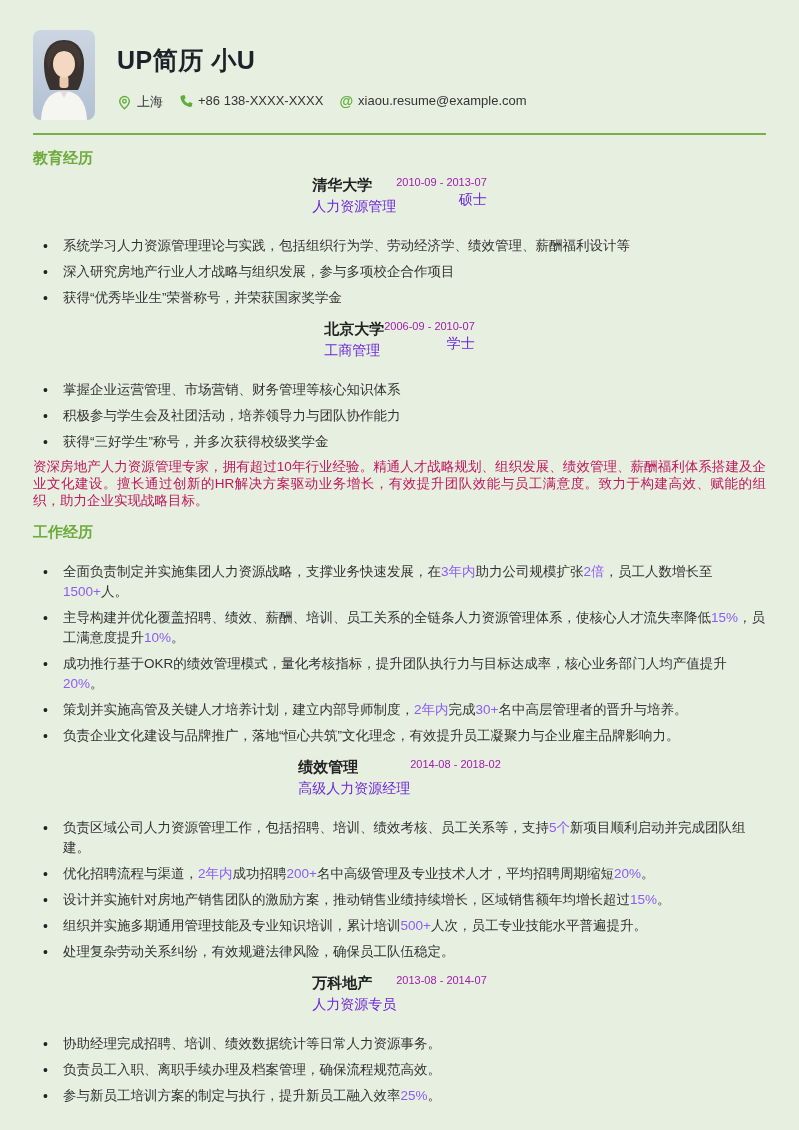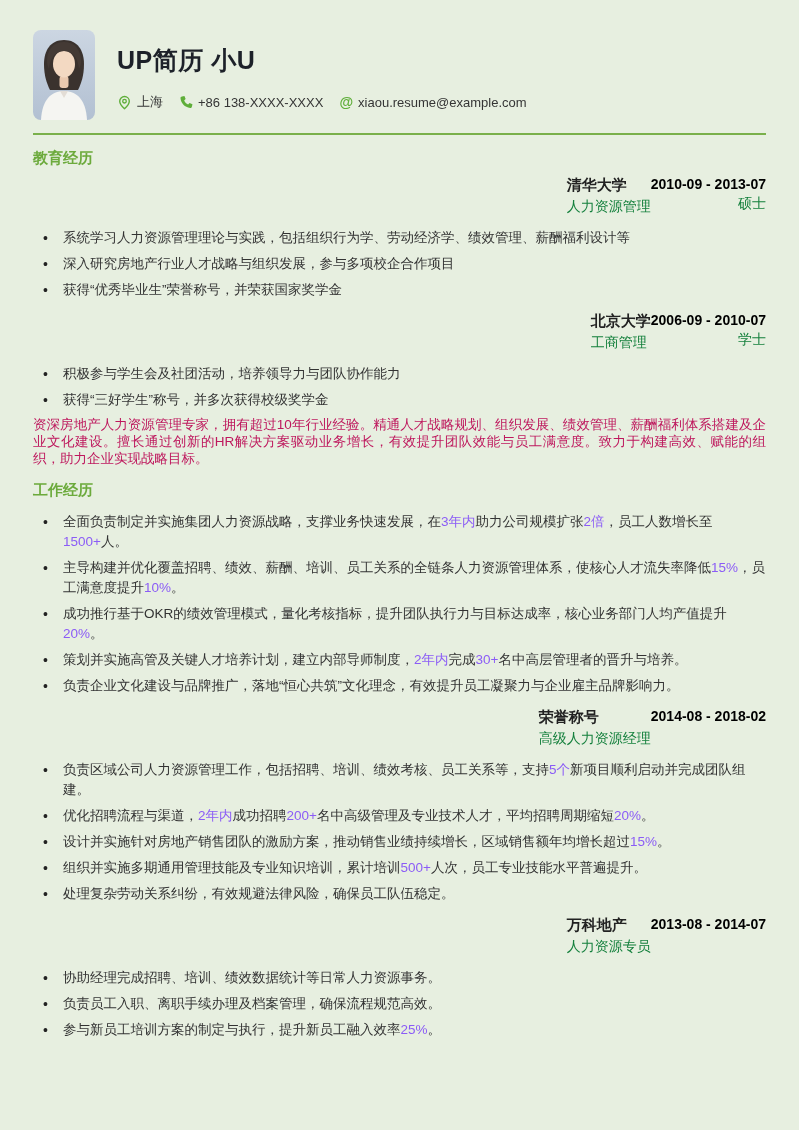--- a/index.html
+++ b/index.html
@@ -11,38 +11,38 @@
     -webkit-font-smoothing:antialiased;
   }
   .page{box-sizing:border-box;width:799px;height:1130px;padding:30px 33px 8px;}
 
   
   .header{display:flex;gap:22px;align-items:flex-start;}
   .photo{width:62px;height:90px;border-radius:8px;overflow:hidden;flex:none;}
   .photo svg{display:block;}
   .header-text{padding-top:6px;}
   .name{font-size:25px;font-weight:bold;color:#1d2129;margin:8px 0 16px;letter-spacing:.5px;}
-  .contacts{display:flex;align-items:center;gap:16px;margin-top:15px;font-size:13px;color:#353535;}
+  .contacts{display:flex;align-items:flex-start;gap:16px;margin-top:15px;font-size:13px;color:#353535;}
   .contact{display:inline-flex;align-items:center;gap:5px;white-space:nowrap;}
   .contact svg{display:block;}
   .at-glyph{color:#5fae3a;font-weight:bold;font-size:14px;line-height:1;}
 
   .divider{border:none;border-top:2px solid #7ab04b;margin:13px 0 0;}
 
   
   .sec-title{font-size:15px;font-weight:bold;color:#6caa3c;margin:14px 0 0;}
   .entry{margin-top:8px;}
   .entry + .entry{margin-top:12px;}
-  .entry-head{display:flex;justify-content:flex-end;align-items:flex-start;}
+  .entry-head{display:flex;justify-content:center;align-items:flex-start;}
   .entry-title{font-size:15px;font-weight:bold;color:#222;}
-  .entry-sub{font-size:14px;color:#15803d;margin-top:3px;}
+  .entry-sub{font-size:14px;color:#6d28d9;margin-top:3px;}
   .entry-right{text-align:right;}
-  .entry-date{font-size:14px;font-weight:bold;color:#000000;}
-
-  ul.bullets{list-style:none;margin:12px 0 0;padding:0;}
+  .entry-date{font-size:11px;font-weight:normal;color:#a21caf;}
+
+  ul.bullets{list-style:none;margin:20px 0 0;padding:0;}
   ul.bullets li{
     position:relative;padding-left:30px;margin-bottom:6px;
     font-size:13.5px;line-height:20px;color:#333;
   }
   ul.bullets li::before{
     content:"\2022";position:absolute;left:10px;top:0;
     color:#222;font-size:14px;line-height:20px;
   }
   ul.bullets li b{font-weight:normal;color:#8b5cf6;}
 
@@ -128,20 +128,21 @@
         <div>
           <div class="entry-title">北京大学</div>
           <div class="entry-sub">工商管理</div>
         </div>
         <div class="entry-right">
           <div class="entry-date">2006-09 - 2010-07</div>
           <div class="entry-sub">学士</div>
         </div>
       </div>
       <ul class="bullets">
+        <li>掌握企业运营管理、市场营销、财务管理等核心知识体系</li>
         <li>积极参与学生会及社团活动，培养领导力与团队协作能力</li>
         <li>获得“三好学生”称号，并多次获得校级奖学金</li>
       </ul>
     </div>
   </section>
 
   <section>
     <p class="summary">资深房地产人力资源管理专家，拥有超过10年行业经验。精通人才战略规划、组织发展、绩效管理、薪酬福利体系搭建及企业文化建设。擅长通过创新的HR解决方案驱动业务增长，有效提升团队效能与员工满意度。致力于构建高效、赋能的组织，助力企业实现战略目标。</p>
   </section>
 
@@ -154,21 +155,21 @@
         <li>主导构建并优化覆盖招聘、绩效、薪酬、培训、员工关系的全链条人力资源管理体系，使核心人才流失率降低<b>15%</b>，员工满意度提升<b>10%</b>。</li>
         <li>成功推行基于OKR的绩效管理模式，量化考核指标，提升团队执行力与目标达成率，核心业务部门人均产值提升<b>20%</b>。</li>
         <li>策划并实施高管及关键人才培养计划，建立内部导师制度，<b>2年内</b>完成<b>30+</b>名中高层管理者的晋升与培养。</li>
         <li>负责企业文化建设与品牌推广，落地“恒心共筑”文化理念，有效提升员工凝聚力与企业雇主品牌影响力。</li>
       </ul>
     </div>
 
     <div class="entry">
       <div class="entry-head">
         <div>
-          <div class="entry-title">荣誉称号</div>
+          <div class="entry-title">绩效管理</div>
           <div class="entry-sub">高级人力资源经理</div>
         </div>
         <div class="entry-right">
           <div class="entry-date">2014-08 - 2018-02</div>
         </div>
       </div>
       <ul class="bullets">
         <li>负责区域公司人力资源管理工作，包括招聘、培训、绩效考核、员工关系等，支持<b>5个</b>新项目顺利启动并完成团队组建。</li>
         <li>优化招聘流程与渠道，<b>2年内</b>成功招聘<b>200+</b>名中高级管理及专业技术人才，平均招聘周期缩短<b>20%</b>。</li>
         <li>设计并实施针对房地产销售团队的激励方案，推动销售业绩持续增长，区域销售额年均增长超过<b>15%</b>。</li>

